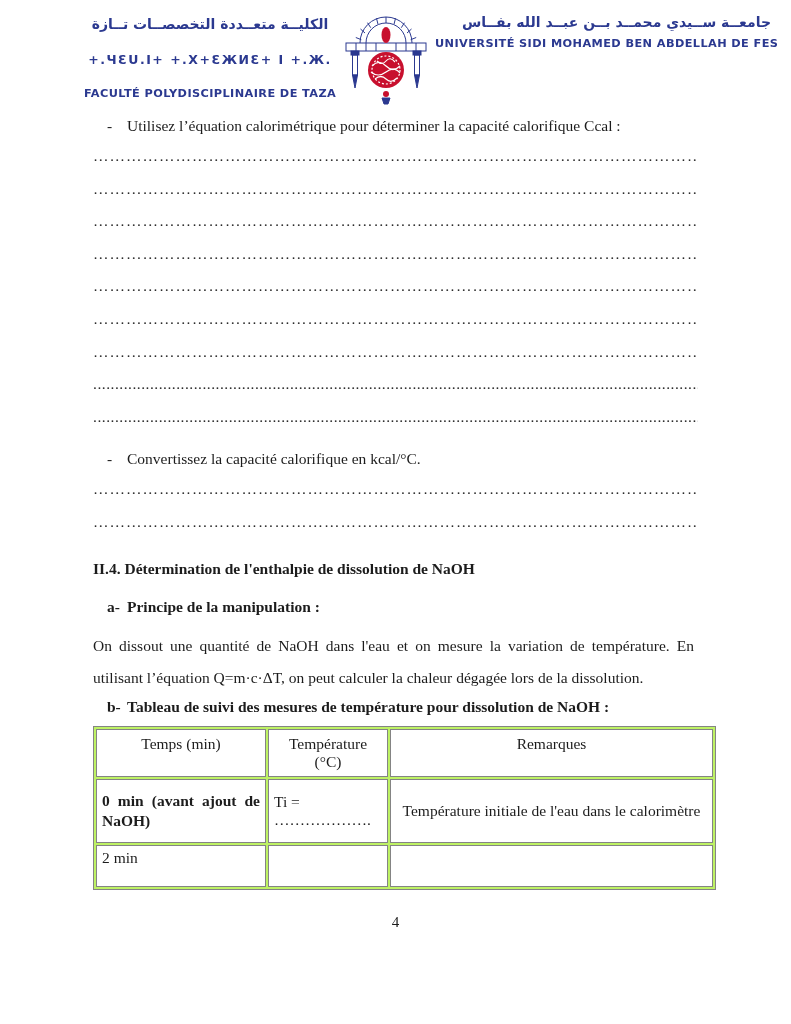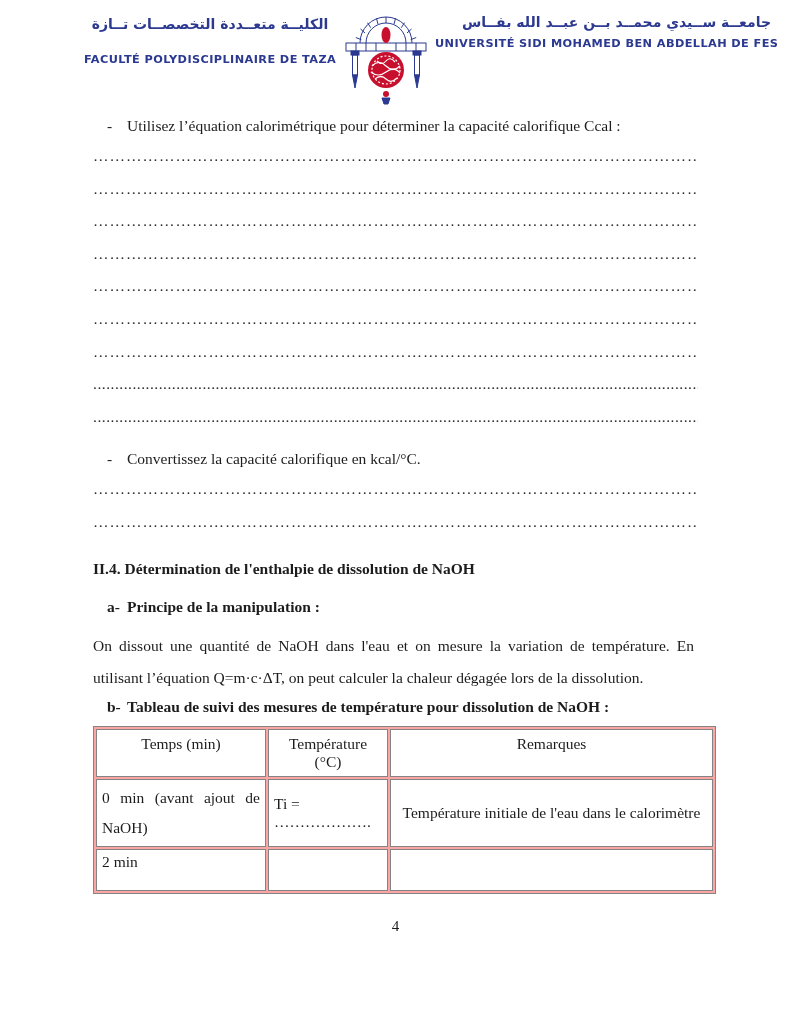--- a/index.html
+++ b/index.html
@@ -38,40 +38,41 @@
   }
   .sub-item{display:flex;font-weight:bold;line-height:20px;}
   .sub-item .sub-label{width:20px;margin-left:14px;flex:0 0 auto;}
   .sub-item-a{margin-top:18px;}
   .sub-item-b{margin-top:3px;}
   .para{margin:13px 4px 0 0;line-height:32px;text-align:justify;}
   
   table.measure{
     margin-top:9px;border-collapse:separate;border-spacing:2px;
     border:1px solid #848484;width:605px;table-layout:fixed;
-    background:#fca5a5;font-size:15.5px;
+    background:#bef264;font-size:15.5px;
   }
   table.measure td{border:1px solid #848484;padding:3px 5px;background:#fff;}
   td.c1{width:158px;}
   td.c2{width:108px;}
   td.c3{width:311px;text-align:center;}
   tr.hdr td{height:38px;text-align:center;vertical-align:top;padding-top:5px;}
   tr.r0 td{height:56px;vertical-align:middle;}
-  tr.r0 td.c1{vertical-align:middle;text-align:justify;line-height:30px;}
+  tr.r0 td.c1{vertical-align:middle;text-align:justify;line-height:20px;font-weight:bold;}
   tr.r1 td,tr.r2 td{height:34px;vertical-align:top;}
   .pagenum{text-align:center;margin-top:24px;font-size:15px;}
 </style>
 </head>
 <body>
 
 <div class="page">
 
   <header class="letterhead">
     <div class="hdr-col hdr-left" style="color:#2b3990;">
       <div class="hdr-arabic" dir="rtl">الكليــة متعــددة التخصصــات تــازة</div>
+      <div class="hdr-tifinagh">+.ЧƐU.Ι+  +.Х+ƐЖИƐ+  Ι  +.Ж.</div>
       <div class="hdr-latin">FACULTÉ POLYDISCIPLINAIRE DE TAZA</div>
     </div>
 
     <div class="hdr-logo">
       <svg width="86" height="96" viewBox="0 0 86 96">
         <g stroke="#2b3990" stroke-width="1" fill="none">
 
           <path d="M17,33 A26,26 0 0 1 69,33"></path>
           <path d="M23,33 A20,20 0 0 1 63,33"></path>
           <g>

